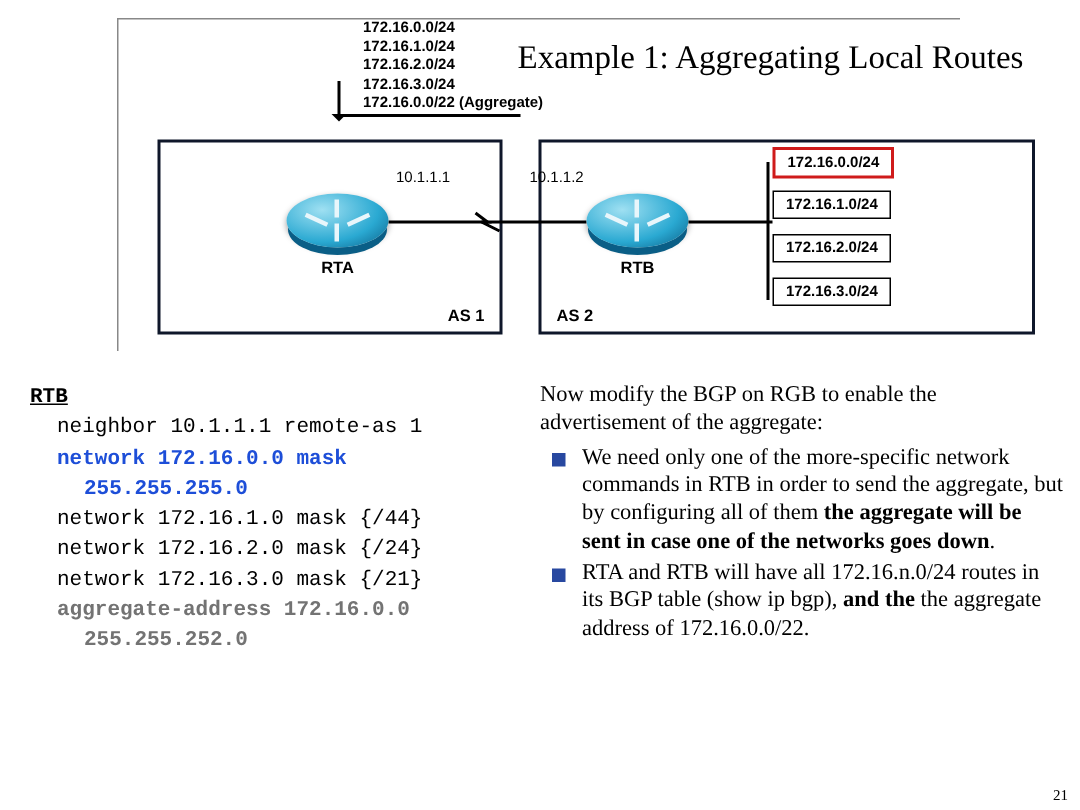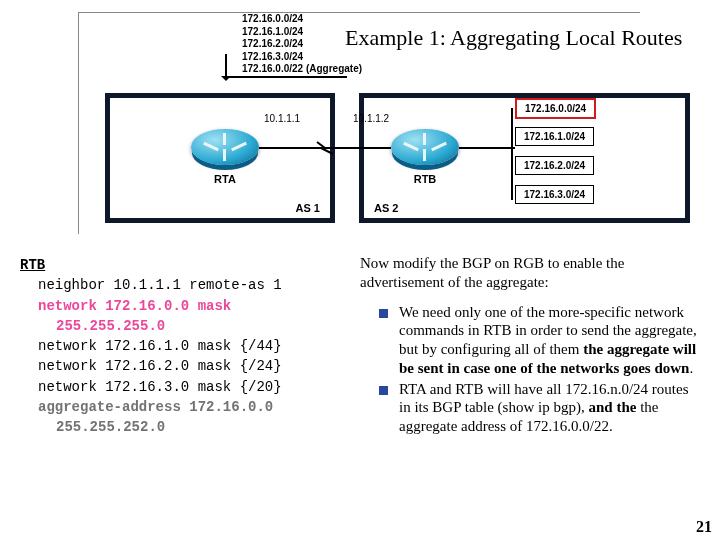--- a/index.html
+++ b/index.html
@@ -55,21 +55,21 @@
   .arrow-down::after {
     content: "";
     position: absolute;
     left: -6px; top: -2px;
     border: 5px solid transparent;
     border-top-color: #000;
   }
   
   .asbox {
     position: absolute;
-    border: 5px solid #0f172a;
+    border: 2px solid #0f172a;
     top: 80px;
     height: 130px;
   }
   .asbox.as1 { left: 26px;  width: 230px; }
   .asbox.as2 { left: 280px; width: 331px; }
   .as-label {
     position: absolute;
     bottom: 4px;
     font: bold 11px Arial, sans-serif;
   }
@@ -164,48 +164,47 @@
     top: 255px;
     left: 20px;
     width: 330px;
     font: 14px "Courier New", monospace;
     line-height: 1.45;
   }
   .code-col .hdr { text-decoration: underline; font-weight: bold; }
   .code-col .l  { white-space: pre; }
   .code-col .i1 { padding-left: 18px; }
   .code-col .i2 { padding-left: 36px; }
-  .code-col .green { color: #ec4899; font-weight: bold; }
+  .code-col .green { color: #1d4ed8; font-weight: bold; }
   .code-col .red   { color: #737373; font-weight: bold; }
 
   .prose-col {
     position: absolute;
     top: 254px;
     left: 360px;
     width: 350px;
     font-size: 15px;
     line-height: 1.25;
   }
   .prose-col .lead { margin-bottom: 4px; }
-  .prose-col ul { list-style: none; padding: 0; margin: 11px; }
+  .prose-col ul { list-style: none; padding: 0; margin: 0; }
   .prose-col li { position: relative; padding-left: 28px; margin-top: 2px; }
   .prose-col li::before {
     content: "";
     position: absolute;
     left: 8px; top: 6px;
     width: 9px; height: 9px;
     background: #2848a0;
   }
   .strong { font-weight: bold; }
 
   .pagenum {
     position: absolute;
     right: 8px; bottom: 4px;
-    font-size: 16px;
-    font-weight: bold;
+    font-size: 10px;
   }
 </style>
 </head>
 <body>
 
 <div class="slide-title">Example 1: Aggregating Local Routes</div>
 
 <div class="diagram">
   <div class="localnets">
     <div>172.16.0.0/24</div>
@@ -250,21 +249,21 @@
   <div class="nettag nt3">172.16.3.0/24</div>
 </div>
 
 <div class="code-col">
   <div class="hdr">RTB</div>
   <div class="l i1">neighbor 10.1.1.1 remote-as 1</div>
   <div class="l i1 green">network 172.16.0.0 mask</div>
   <div class="l i2 green">255.255.255.0</div>
   <div class="l i1">network 172.16.1.0 mask {/44}</div>
   <div class="l i1">network 172.16.2.0 mask {/24}</div>
-  <div class="l i1">network 172.16.3.0 mask {/20}</div>
+  <div class="l i1">network 172.16.3.0 mask {/21}</div>
   <div class="l i1 red">aggregate-address 172.16.0.0</div>
   <div class="l i2 red">255.255.252.0</div>
 </div>
 
 <div class="prose-col">
   <div class="lead">Now modify the BGP on RGB to enable the advertisement of the aggregate:</div>
   <ul>
     <li>
       <span>We need only one of the more-specific network commands in RTB in order to send the aggregate, but by configuring all of them </span><span class="strong">the aggregate will be sent in case one of the networks goes down</span><span>.</span>
     </li>

